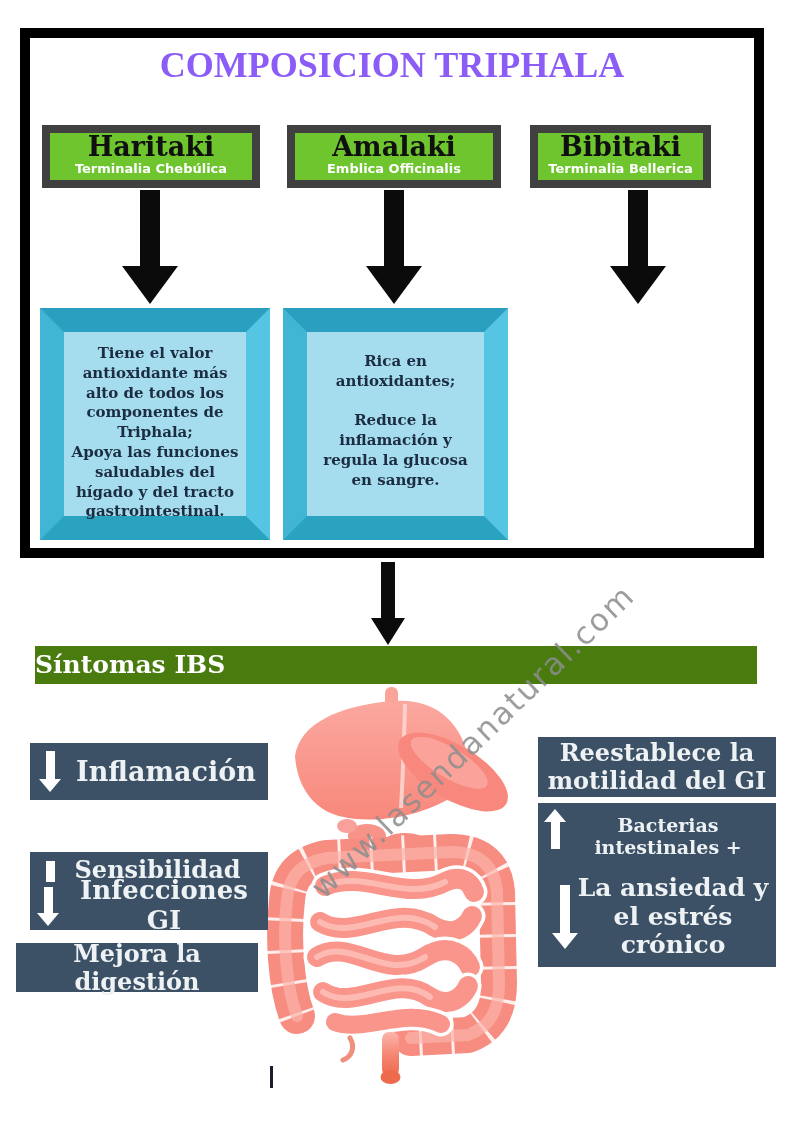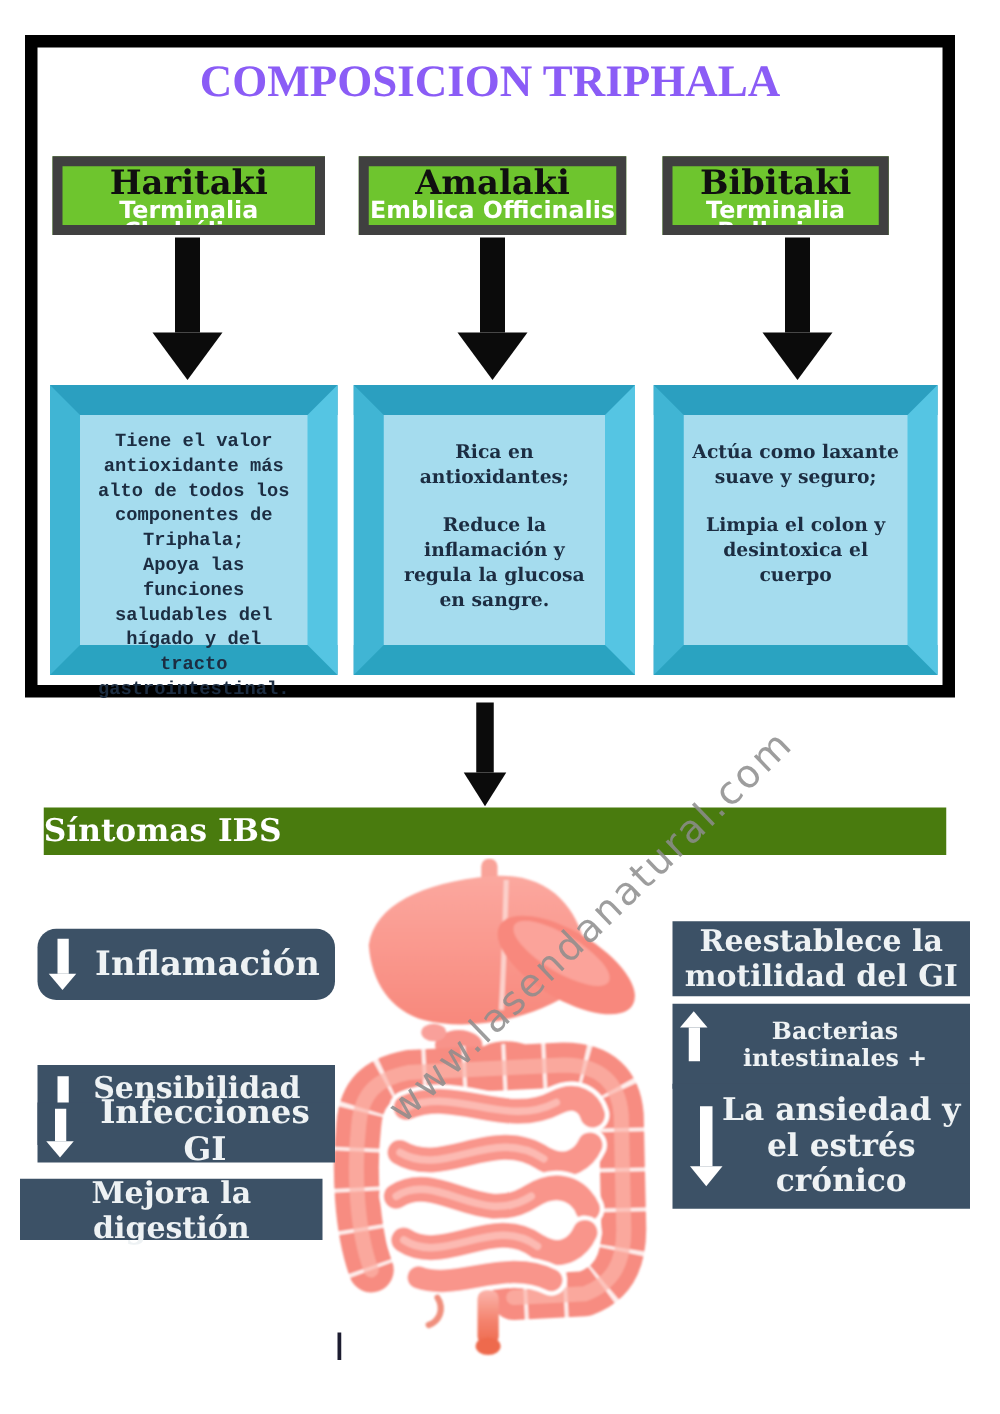--- a/index.html
+++ b/index.html
@@ -11,37 +11,37 @@
   .frame { position:absolute; left:20px; top:28px; width:744px; height:530px;
            border:10px solid #000; background:#fff; }
   .main-title { position:absolute; left:30px; top:44px; width:724px; text-align:center;
                 font-family:"Liberation Serif", serif; font-weight:bold; font-size:36px;
                 color:#8b5cf6; letter-spacing:0; }
 
   .ing-header { position:absolute; top:125px; height:63px; border:8px solid #404040;
                 background:#6ec52e; text-align:center; overflow:hidden; }
   .ing-header .name  { font-family:"DejaVu Serif", serif; font-weight:bold; font-size:27px;
                        line-height:27px; color:#101010; }
-  .ing-header .latin { font-family:"DejaVu Sans", sans-serif; font-weight:bold; font-size:19px;
+  .ing-header .latin { font-family:"DejaVu Sans", sans-serif; font-weight:bold; font-size:13px;
                        line-height:17px; color:#ffffff; }
   .hx1 { left:42px;  width:218px; }
   .hx2 { left:287px; width:214px; }
   .hx3 { left:530px; width:181px; }
 
   .big-arrow { position:absolute; top:190px; width:56px; height:114px; }
   .ax1 { left:122px; } .ax2 { left:366px; } .ax3 { left:610px; }
   .big-arrow .shaft { width:20px; height:76px; background:#0b0b0b; margin:0 auto; }
   .big-arrow .head  { width:0; height:0; margin:0 auto;
                       border-left:28px solid transparent; border-right:28px solid transparent;
                       border-top:38px solid #0b0b0b; }
 
   .desc-box { position:absolute; top:308px; height:232px;
               border:24px solid; border-color:#2b9fc0 #55c5e3 #2aa3c1 #40b5d4;
               background:#a5dcee; }
-  .bx1 { left:40px;  width:230px;font-family:Liberation Mono, monospace; }
+  .bx1 { left:40px;  width:230px; }
   .bx2 { left:283px; width:225px; }
   .bx3 { left:523px; width:227px; }
   .desc-text { padding:12px 6px 0; text-align:center; white-space:pre-line;
                font-weight:bold; font-size:15px; line-height:1.32; color:#1c2d42; }
   .bx2 .desc-text, .bx3 .desc-text { padding-top:20px; }
 
   
   .center-arrow { position:absolute; left:361px; top:562px; width:54px; height:84px; }
   .center-arrow .shaft { width:14px; height:56px; background:#0b0b0b; margin:0 auto; }
   .center-arrow .head  { width:0; height:0; margin:0 auto;
@@ -49,21 +49,21 @@
                          border-top:27px solid #0b0b0b; }
 
   .symptoms-bar { position:absolute; left:35px; top:646px; width:722px; height:38px;
                   background:#497b0e; color:#ffffff; text-align:left;
                   font-weight:bold; font-size:25px; line-height:38px; }
 
   
   .effect { position:absolute; background:#3c5166; color:#eef2f4; font-weight:bold;
             display:flex; align-items:center; justify-content:center; text-align:center;
             line-height:1.15; z-index:10; }
-  .eL1 { left:30px;  top:743px; width:238px; height:57px;  font-size:27px; padding-left:34px;border-radius:15px; }
+  .eL1 { left:30px;  top:743px; width:238px; height:57px;  font-size:27px; padding-left:34px; }
   .eL2 { left:30px;  top:808px; width:238px; height:64px;  font-size:24px; padding-left:17px;margin-top:44px; }
   .eL3 { left:30px;  top:882px; width:238px; height:48px;  font-size:26px; padding-left:30px; }
   .eL4 { left:16px;  top:943px; width:242px; height:49px;  font-size:24px; }
   .eR1 { left:538px; top:737px; width:238px; height:60px;  font-size:24px; }
   .eR2 { left:538px; top:803px; width:238px; height:68px;  font-size:19px; padding-left:22px; }
   .eR3 { left:538px; top:867px; width:238px; height:100px; font-size:25px; padding-left:32px; }
 
   .warrow { position:absolute; display:flex; flex-direction:column; align-items:center; }
   .warrow .wshaft { width:9px; background:#ffffff; }
   .warrow .whead-down { width:0; height:0; border-left:11px solid transparent;
@@ -120,25 +120,20 @@
     </div>
 
   <div class="desc-box bx1">
     <div class="desc-text">Tiene el valor antioxidante más alto de todos los componentes de Triphala;
 Apoya las funciones saludables del hígado y del tracto gastrointestinal.</div>
   </div>
   <div class="desc-box bx2">
     <div class="desc-text">Rica en antioxidantes;
 
 Reduce la inflamación y regula la glucosa en sangre.</div>
-  </div>
-  <div class="desc-box bx3">
-    <div class="desc-text">Actúa como laxante suave y seguro;
-
-Limpia el colon y desintoxica el cuerpo</div>
   </div>
 
   <div class="center-arrow">
       <div class="shaft"></div>
       <div class="head"></div>
     </div>
 
   <div class="symptoms-bar">Síntomas IBS</div>
 
   <svg class="illustration" viewBox="0 0 280 400" xmlns="http://www.w3.org/2000/svg">

